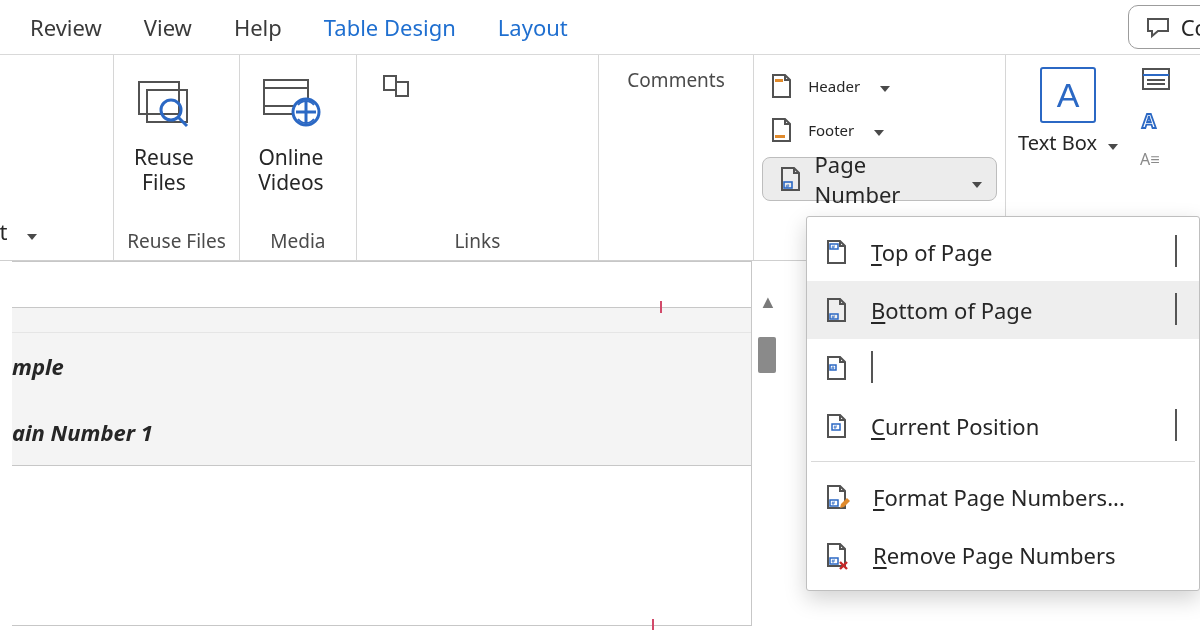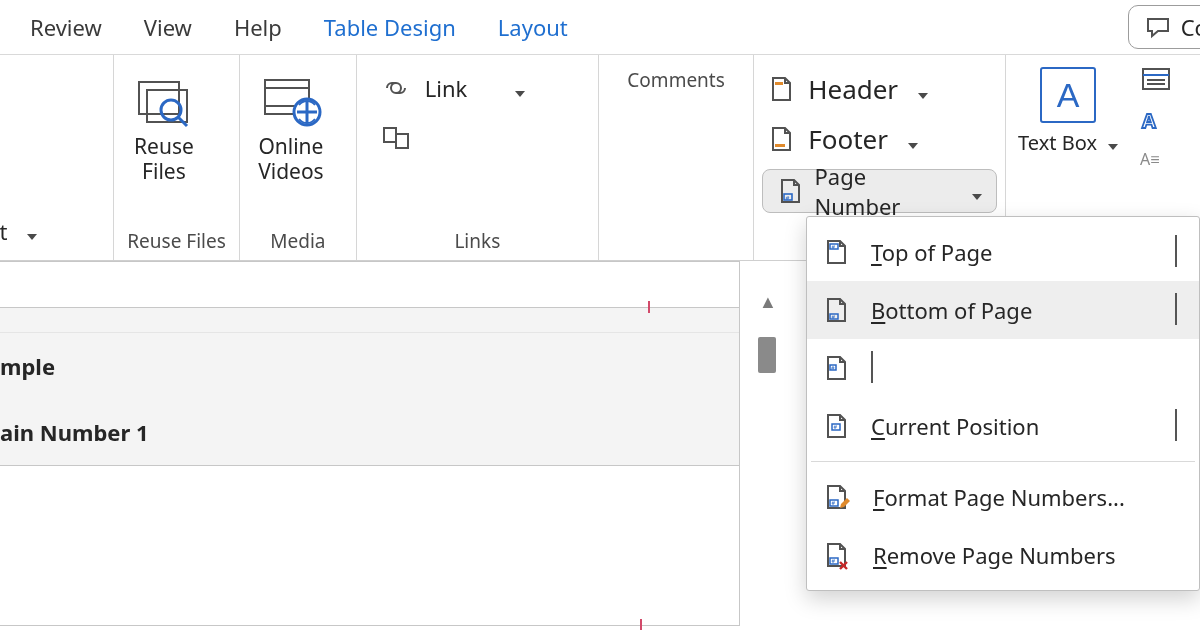--- a/index.html
+++ b/index.html
@@ -36,31 +36,31 @@
   }
   .ribbon{
     height:206px;display:flex;align-items:stretch;border-bottom:1px solid #cfcfcf;
   }
   .group{
     display:flex;flex-direction:column;justify-content:space-between;
     border-right:1px solid #d6d6d6;padding:8px 8px 6px;height:100%;
   }
   .group .body{flex:1;display:flex;align-items:flex-start}
   .group .caption{text-align:center;font-size:19px;color:#4b4b4b;padding-top:4px}
-  .vbtn{display:flex;flex-direction:column;align-items:center;justify-content:flex-start;
-    gap:1px;padding:6px 10px 2px;cursor:default}
+  .vbtn{display:flex;flex-direction:column;justify-content:flex-start;
+    gap:12px;padding:6px 10px 2px;cursor:default}
   .vbtn .ico{width:64px;height:64px;display:flex;align-items:center;justify-content:center}
   .vbtn .lbl{text-align:center;font-size:21px;line-height:1.2;white-space:pre-line}
   .stack{display:flex;flex-direction:column;gap:14px;padding:6px 8px 0}
   .rowbtn{display:flex;align-items:center;gap:14px;font-size:22px;padding:4px 8px;cursor:default}
   .chev::after{content:"";display:inline-block;margin-left:6px;border-top:6px solid #4a4a4a;border-left:5px solid transparent;border-right:5px solid transparent}
   svg{display:block}
   .clip-left{margin-left:-80px}
   .page-area{
-    position:absolute;left:0;top:261px;width:753px;height:360px;background:#fff;
+    position:absolute;left:12px;top:261px;width:753px;height:360px;background:#fff;font-style:italic;
   }
   .scrollbar{position:absolute;left:753px;top:261px;width:30px;height:360px;background:#fff}
   .scroll-up{position:absolute;top:28px;left:6px;color:#7a7a7a;font-size:18px}
   .scroll-thumb{position:absolute;top:76px;left:5px;width:18px;height:36px;background:#8a8a8a;border-radius:2px}
   .doc{
     position:absolute;left:0;top:0;width:740px;border:1px solid #c7c7c7;border-left:none;
   }
   .doc .blank-top{height:46px;border-bottom:1px solid #c7c7c7}
   .doc .divider{height:24px;background:#f4f4f4}
   .doc .row{padding:18px 14px 18px 0;font-size:22px;font-weight:700;background:#f4f4f4;border-top:1px solid #e5e5e5}
@@ -77,21 +77,21 @@
   .menu .mi .u{text-decoration:underline;text-underline-offset:3px}
   .right-arrow::after{
     content:"";width:10px;height:10px;border-right:2px solid #555;border-top:2px solid #555;
     transform:rotate(45deg);margin-right:6px
   }
   .page-number-btn{
     display:flex;align-items:center;gap:12px;border:1px solid var(--border);border-radius:8px;
     padding:6px 14px;background:#ececec;font-size:22px;height:44px
   }
   .hf-stack{display:flex;flex-direction:column;gap:10px;padding-top:6px}
-  .hf-row{display:flex;align-items:center;gap:14px;font-size:26px;padding:2px 6px}
+  .hf-row{display:flex;align-items:center;gap:14px;font-size:15px;padding:2px 6px}
   .text-group{display:flex;flex-direction:column;align-items:center;gap:6px;padding:4px 4px 0}
   .text-icon-box{
     width:56px;height:56px;border:2px solid var(--accent);display:flex;align-items:center;justify-content:center;border-radius:3px
   }
   .text-icon-box span{font-size:34px;color:var(--accent);font-family:"Segoe UI",sans-serif}
   .small-stack{display:flex;flex-direction:column;gap:16px;align-items:flex-start;padding-top:2px;margin-left:18px}
   .icon-outline{stroke:#525252;fill:none;stroke-width:2}
 </style>
 </head>
 <body>
@@ -161,29 +161,20 @@
         <div class="lbl">Online
 Videos</div>
       </div>
     </div>
     <div class="caption">Media</div>
   </div>
 
   <div class="group" style="width:250px">
     <div class="body">
       <div class="stack">
-        <div class="rowbtn">
-          <svg width="30" height="22">
-              <path class="icon-outline" d="M6 11a5 5 0 0 1 5-5h4m4 10h-4a5 5 0 0 1 0-10"></path>
-              <path class="icon-outline" d="M24 11a5 5 0 0 1-5 5h-4m-4-10h4a5 5 0 0 1 0 10"></path>
-            </svg>
-          <span>Link</span>
-          <span style="width:14px"></span>
-          <span class="chev"></span>
-        </div>
         <div class="rowbtn">
           <svg width="30" height="26">
               <rect x="3" y="3" width="12" height="14" class="icon-outline"></rect>
               <rect x="15" y="9" width="12" height="14" class="icon-outline" fill="#fff"></rect>
             </svg>
         </div>
       </div>
     </div>
     <div class="caption">Links</div>
   </div>

